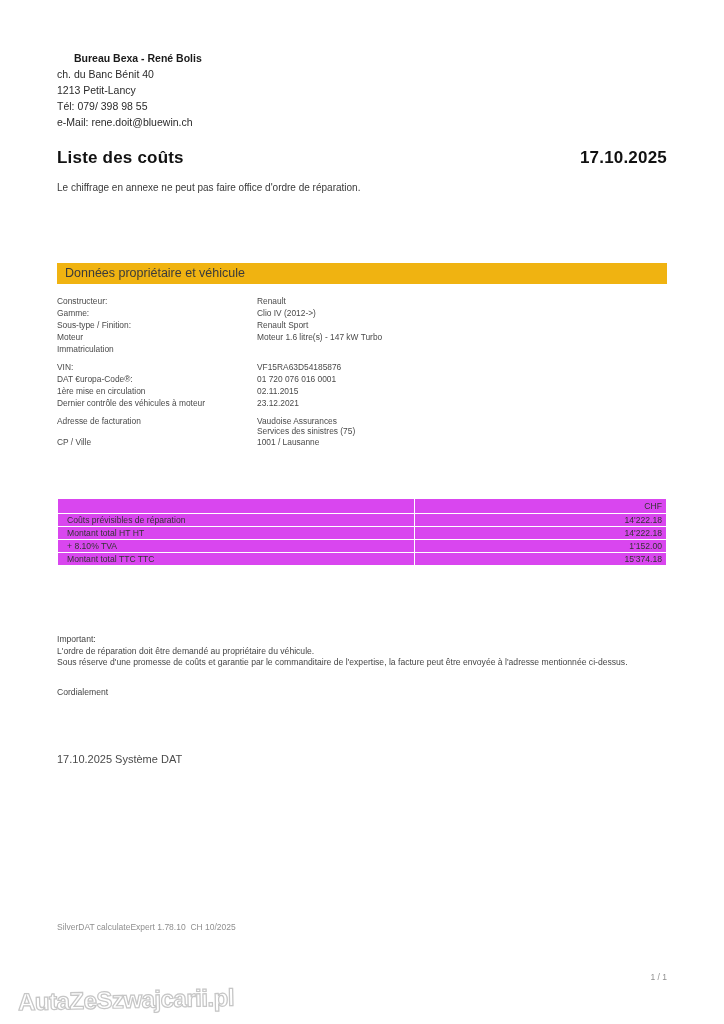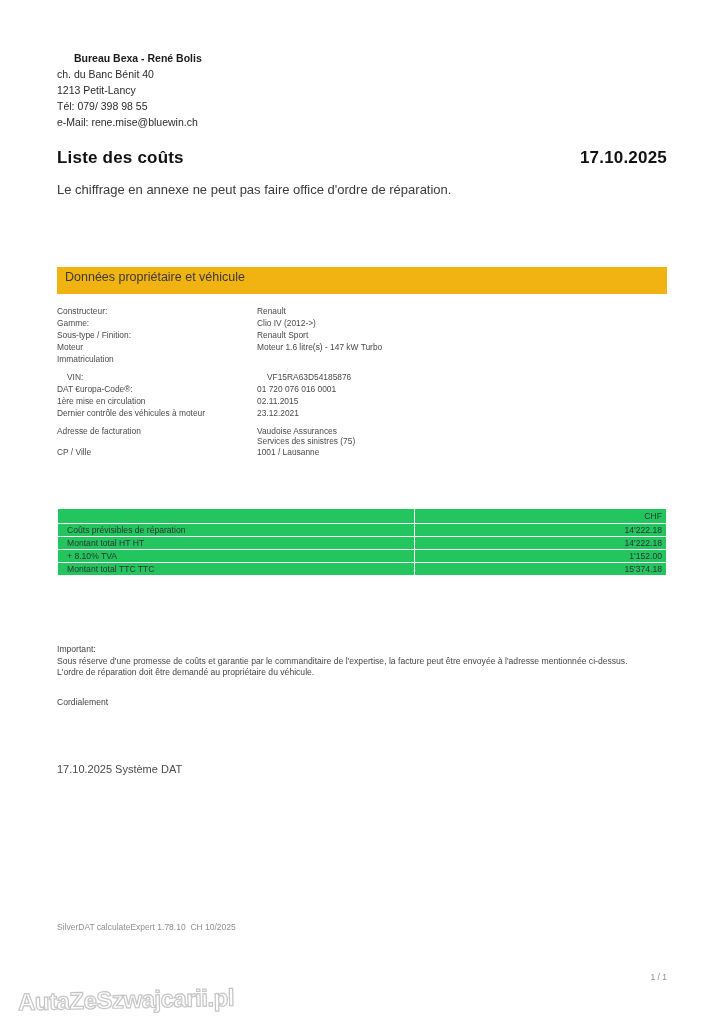--- a/index.html
+++ b/index.html
@@ -26,51 +26,51 @@
   .title-row {
     margin-top: 18px;
     display: flex; justify-content: space-between; align-items: baseline;
   }
   .title-row .title, .title-row .date {
     font-size: 17px; font-weight: bold; color: #111111;
     letter-spacing: 0.2px;
     text-align: right;
   }
 
-  .note { margin-top: 14px; font-size: 13px; color: #3a3a3a; }
+  .note { margin-top: 14px; font-size: 10px; color: #3a3a3a; }
 
   
   .banner {
     margin-top: 70px;
-    height: 27px;
+    height: 21px;
     background: #F0B311;
     color: #3a3a3a;
     font-size: 12.5px;
     line-height: 21px;
     padding-left: 8px;
   }
 
   
   .kv { margin-top: 11px; font-size: 8.4px; color: #4a4a4a; }
   .kv-row { display: grid; grid-template-columns: 200px 1fr; line-height: 12px; }
-  .kv-row.gap-above { margin-top: 6px; margin-left: 10px; }
+  .kv-row.gap-above { margin-top: 6px; }
   .billing { margin-top: 7px; font-size: 8.4px; color: #4a4a4a; }
   .billing .kv-row { line-height: 12px; }
   .billing .two-line { display: grid; grid-template-columns: 200px 1fr; }
 
   
   .cost-table {
     margin-top: 50px;
     width: 610px;
     border-collapse: separate;
     border-spacing: 1px 1px;
     font-size: 8.6px;
     color: #333333;
   }
-  .cost-table td, .cost-table th { background: #22c55e; padding: 0 4px; }
+  .cost-table td, .cost-table th { background: #d946ef; padding: 0 4px; }
   .cost-table th { height: 14px; font-weight: normal; text-align: right; }
   .cost-table td { height: 12px; }
   .cost-table .lbl { text-align: left; padding-left: 9px; }
   .cost-table .amt { text-align: right; }
   .cost-table col.c1 { width: 356px; }
 
   
   .important { margin-top: 68px; font-size: 8.6px; line-height: 11.5px; color: #454545; }
   .tout-ecart { margin-top: 16px; font-size: 8.6px; color: #454545; }
   .closing { margin-top: 18px; font-size: 8.6px; color: #454545; }
@@ -102,21 +102,21 @@
 <body>
 
 <div class="page">
   <div class="content">
 
     <div class="sender">
       <div class="name">Bureau Bexa - René Bolis</div>
       <div>ch. du Banc Bénit 40</div>
       <div>1213 Petit-Lancy</div>
       <div>Tél: 079/ 398 98 55</div>
-      <div>e-Mail: rene.mise@bluewin.ch</div>
+      <div>e-Mail: rene.doit@bluewin.ch</div>
     </div>
 
     <div class="title-row">
       <div class="title">Liste des coûts</div>
       <div class="date">17.10.2025</div>
     </div>
 
     <div class="note">Le chiffrage en annexe ne peut pas faire office d'ordre de réparation.</div>
 
     <div class="banner">Données propriétaire et véhicule</div>
@@ -200,22 +200,22 @@
         </tr>
         <tr>
           <td class="lbl">Montant total TTC TTC</td>
           <td class="amt">15'374.18</td>
         </tr>
       </tbody>
     </table>
 
     <div class="important">
       <div>Important:</div>
+      <div>L'ordre de réparation doit être demandé au propriétaire du véhicule.</div>
       <div>Sous réserve d'une promesse de coûts et garantie par le commanditaire de l'expertise, la facture peut être envoyée à l'adresse mentionnée ci-dessus.</div>
-      <div>L'ordre de réparation doit être demandé au propriétaire du véhicule.</div>
     </div>
 
 
     <div class="closing">Cordialement</div>
 
     <div class="system-line">17.10.2025 Système DAT</div>
 
   </div>
 
   <div class="footer-left">SilverDAT calculateExpert 1.78.10  CH 10/2025</div>

